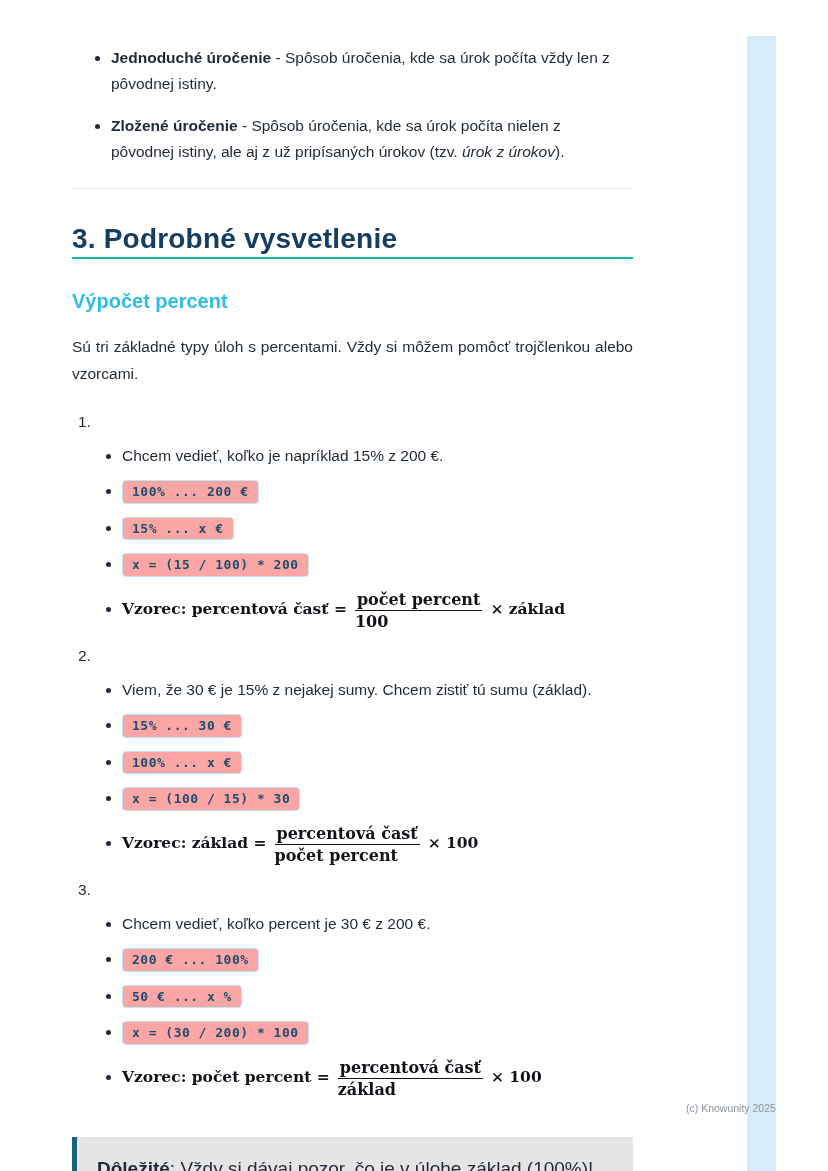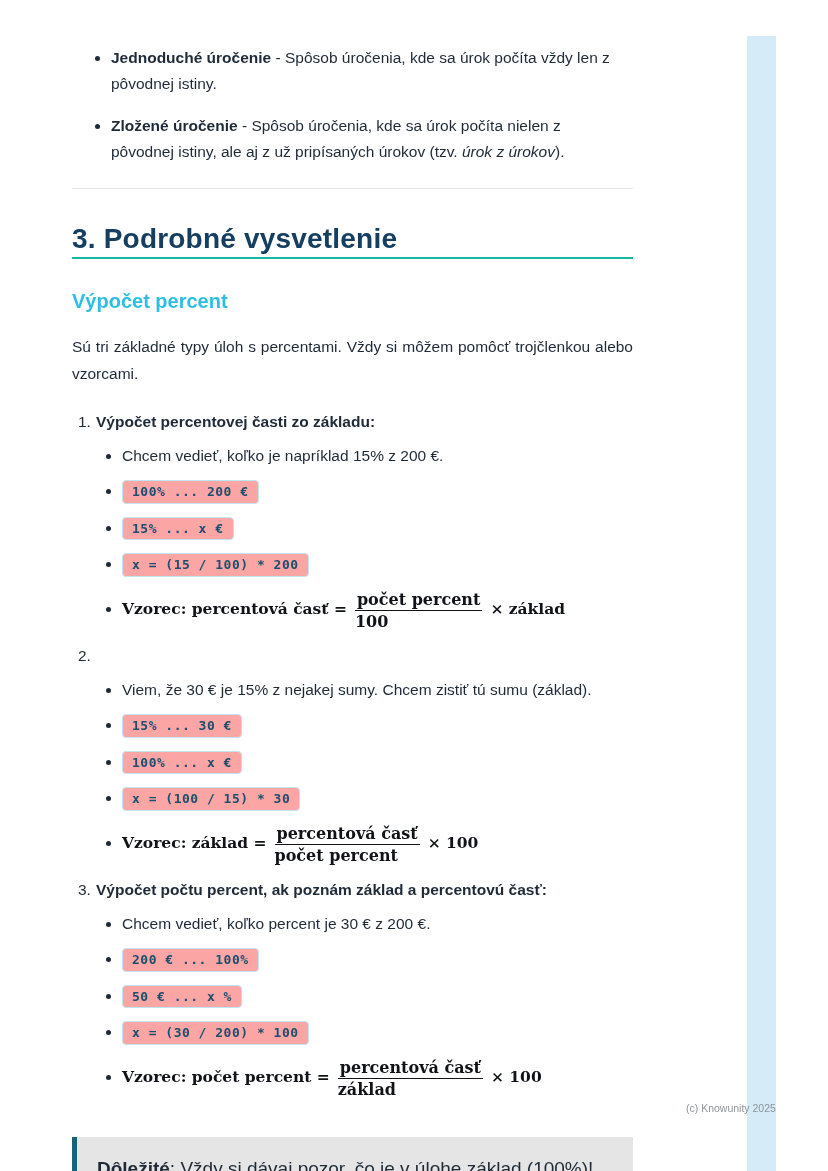--- a/index.html
+++ b/index.html
@@ -154,21 +154,20 @@
 
   <h3 class="subsection-heading">Výpočet percent</h3>
 
   <p class="intro-para">Sú tri základné typy úloh s percentami. Vždy si môžem pomôcť trojčlenkou alebo vzorcami.</p>
 
   <div class="tasks">
 
     <div class="task">
       <div class="task-title-row">
         <span class="task-num">1.</span>
-        <span class="task-title">Výpočet percentovej časti zo základu:</span>
       </div>
       <ul class="task-bullets">
         <li><span>Chcem vedieť, koľko je napríklad 15% z 200 €.</span></li>
         <li class="chip-li"><span class="code-chip">100% ... 200 €</span></li>
         <li class="chip-li"><span class="code-chip">15% ... x €</span></li>
         <li class="chip-li"><span class="code-chip">x = (15 / 100) * 200</span></li>
         <li>
           <span class="formula"><span style="margin-right: 2px;">Vzorec: percentová časť =</span><span class="frac"><span class="num">počet percent</span><span class="den">100</span></span><span style="margin-left: 2px;">× základ</span></span>
         </li>
       </ul>
@@ -185,21 +184,20 @@
         <li class="chip-li"><span class="code-chip">x = (100 / 15) * 30</span></li>
         <li>
           <span class="formula"><span style="margin-right: 2px;">Vzorec: základ =</span><span class="frac"><span class="num">percentová časť</span><span class="den">počet percent</span></span><span style="margin-left: 2px;">× 100</span></span>
         </li>
       </ul>
     </div>
 
     <div class="task">
       <div class="task-title-row">
         <span class="task-num">3.</span>
-        <span class="task-title">Výpočet počtu percent, ak poznám základ a percentovú časť:</span>
       </div>
       <ul class="task-bullets">
         <li><span>Chcem vedieť, koľko percent je 30 € z 200 €.</span></li>
         <li class="chip-li"><span class="code-chip">200 € ... 100%</span></li>
         <li class="chip-li"><span class="code-chip">50 € ... x %</span></li>
         <li class="chip-li"><span class="code-chip">x = (30 / 200) * 100</span></li>
         <li>
           <span class="formula"><span style="margin-right: 2px;">Vzorec: počet percent =</span><span class="frac"><span class="num">percentová časť</span><span class="den">základ</span></span><span style="margin-left: 2px;">× 100</span></span>
         </li>
       </ul>

